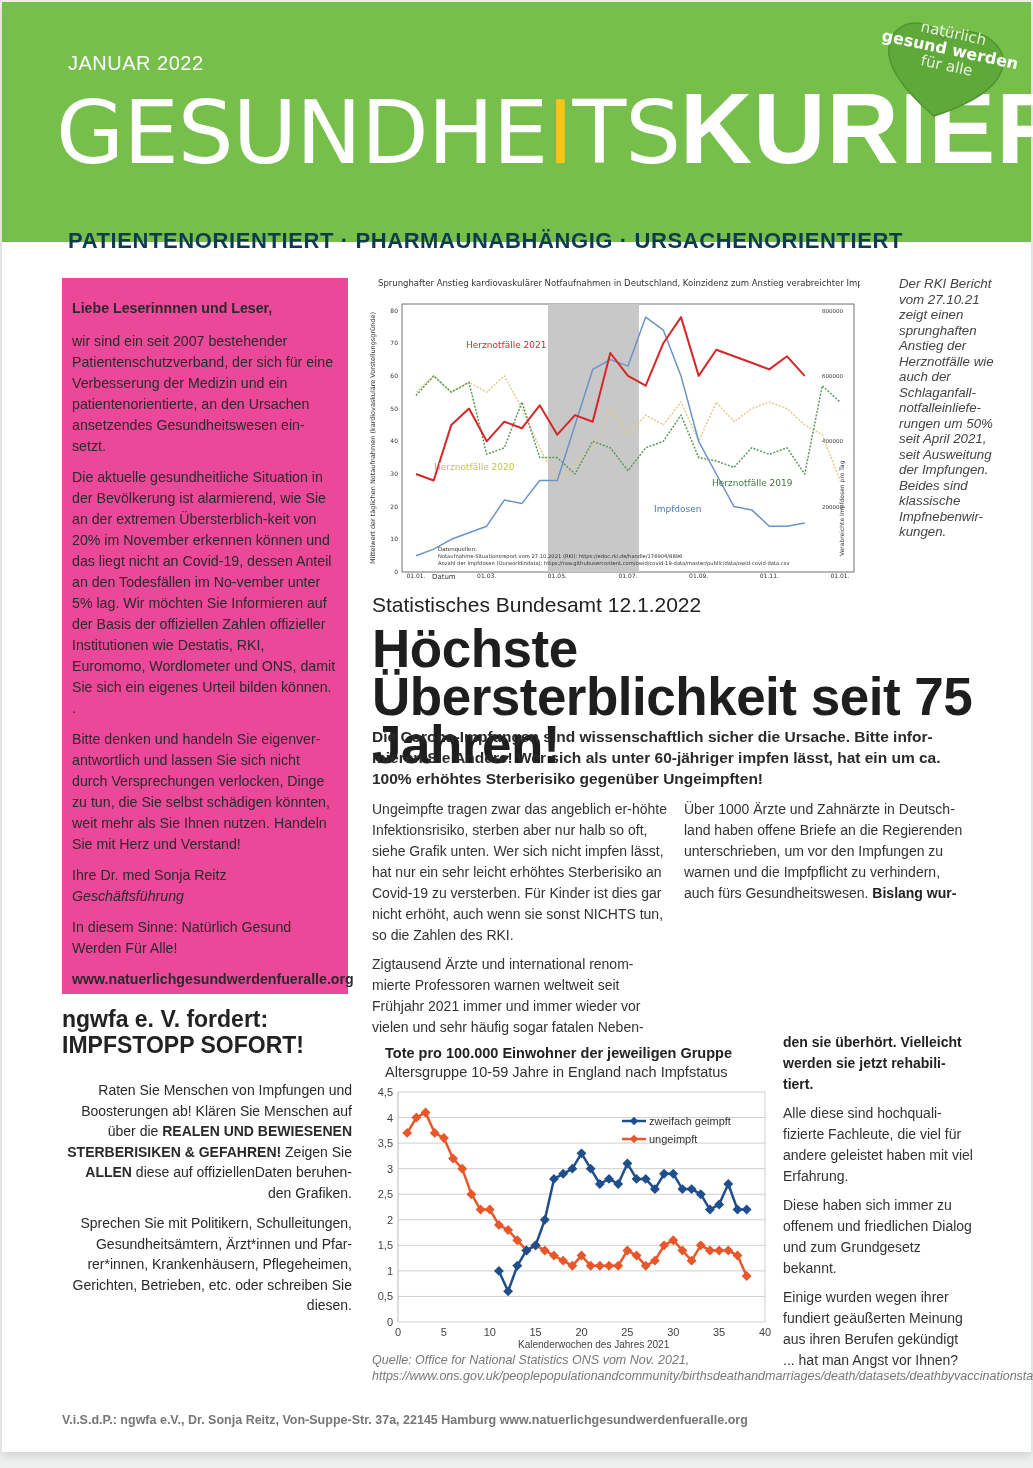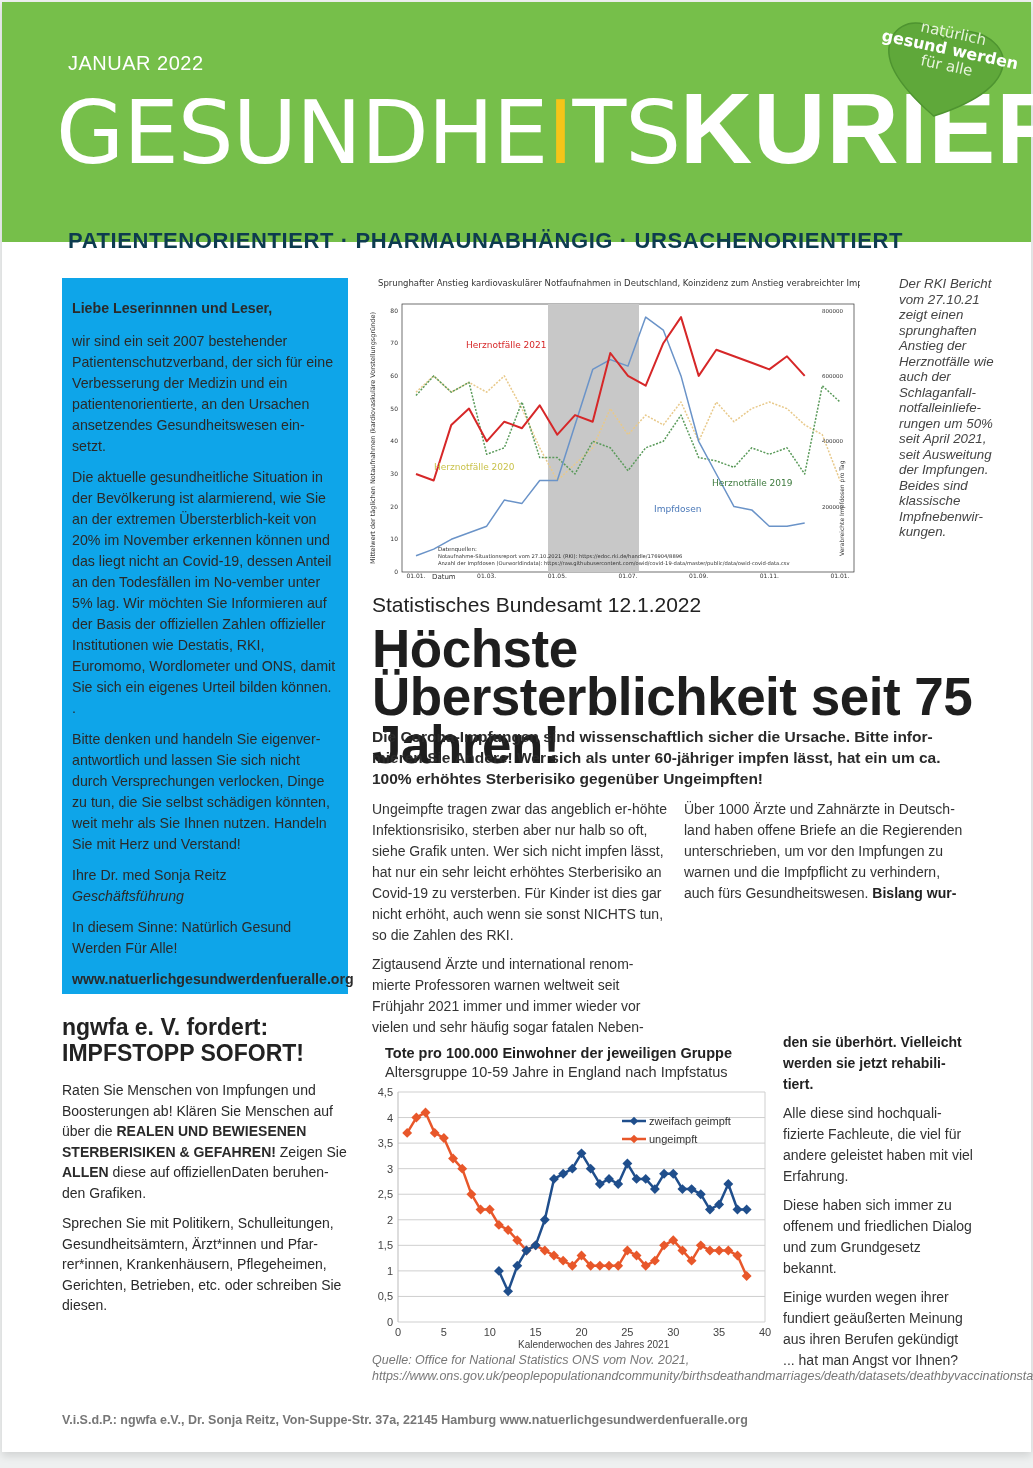--- a/index.html
+++ b/index.html
@@ -12,29 +12,29 @@
   .masthead .light { font-weight: normal; font-family: "DejaVu Sans", sans-serif; font-size: 88px; letter-spacing: -1px; }
   .masthead .bold { font-weight: bold; font-family: "Liberation Sans", sans-serif; font-size: 100px; }
   .masthead .staff { color: #f5c518; }
   .tagline { position: absolute; left: 68px; top: 200px; font-size: 22px; font-weight: bold; color: #0d3b4f; letter-spacing: 0.6px; white-space: nowrap; margin-top: 28px; }
   .heart { position: absolute; left: 878px; top: 22px; width: 130px; height: 100px; }
   .heart-text { position: absolute; left: 880px; top: 26px; width: 140px; text-align: center; color: #e8f4dd; font-family: "DejaVu Sans", sans-serif; transform: rotate(12deg); line-height: 1.05; }
   .heart-text .t1 { font-size: 15px; }
   .heart-text .t2 { font-size: 16px; font-weight: bold; color: #fff; }
   .heart-text .t3 { font-size: 15px; }
 
-  .sidebar-box { position: absolute; left: 62px; top: 278px; width: 286px; height: 716px; background: #0ea5e9; padding: 20px 10px 0 10px; font-size: 14.2px; line-height: 21px; color: #2a2a2a; }
+  .sidebar-box { position: absolute; left: 62px; top: 278px; width: 286px; height: 716px; background: #ec4899; padding: 20px 10px 0 10px; font-size: 14.2px; line-height: 21px; color: #2a2a2a; }
   .sidebar-box p { margin-bottom: 10px; }
   .sidebar-box .greet { font-weight: bold; margin-bottom: 12px; }
   .sidebar-box .it { font-style: italic; }
   .sidebar-box .url { font-weight: bold; margin-top: 4px; }
 
   .demand { position: absolute; left: 62px; top: 1006px; width: 290px; }
-  .demand h2 { font-size: 23px; line-height: 26px; color: #222; font-weight: bold; margin-top: 8px; }
-  .demand .body { font-size: 14px; line-height: 20.5px; color: #2a2a2a; margin-top: 14px; }
+  .demand h2 { font-size: 23px; line-height: 26px; color: #222; font-weight: bold; }
+  .demand .body { font-size: 14px; line-height: 20.5px; color: #2a2a2a; margin-top: 22px; text-align: right; }
   .demand .body p { margin-bottom: 10px; }
 
   .chart1 { position: absolute; left: 366px; top: 274px; width: 494px; height: 306px; }
   .chart1-caption { position: absolute; left: 899px; top: 276px; width: 100px; font-style: italic; font-size: 13.3px; line-height: 15.5px; color: #444; }
 
   .kicker { position: absolute; left: 372px; top: 593px; font-size: 21px; color: #222; }
   .headline { position: absolute; left: 372px; top: 625px; width: 610px; font-size: 53px; line-height: 48px; font-weight: bold; color: #1e1e1e; letter-spacing: -0.5px; }
   .lead { position: absolute; left: 372px; top: 726px; width: 600px; font-size: 15.5px; line-height: 21px; font-weight: bold; color: #2a2a2a; }
 
   .col1 { position: absolute; left: 372px; top: 799px; width: 300px; font-size: 14px; line-height: 21px; color: #333; }

